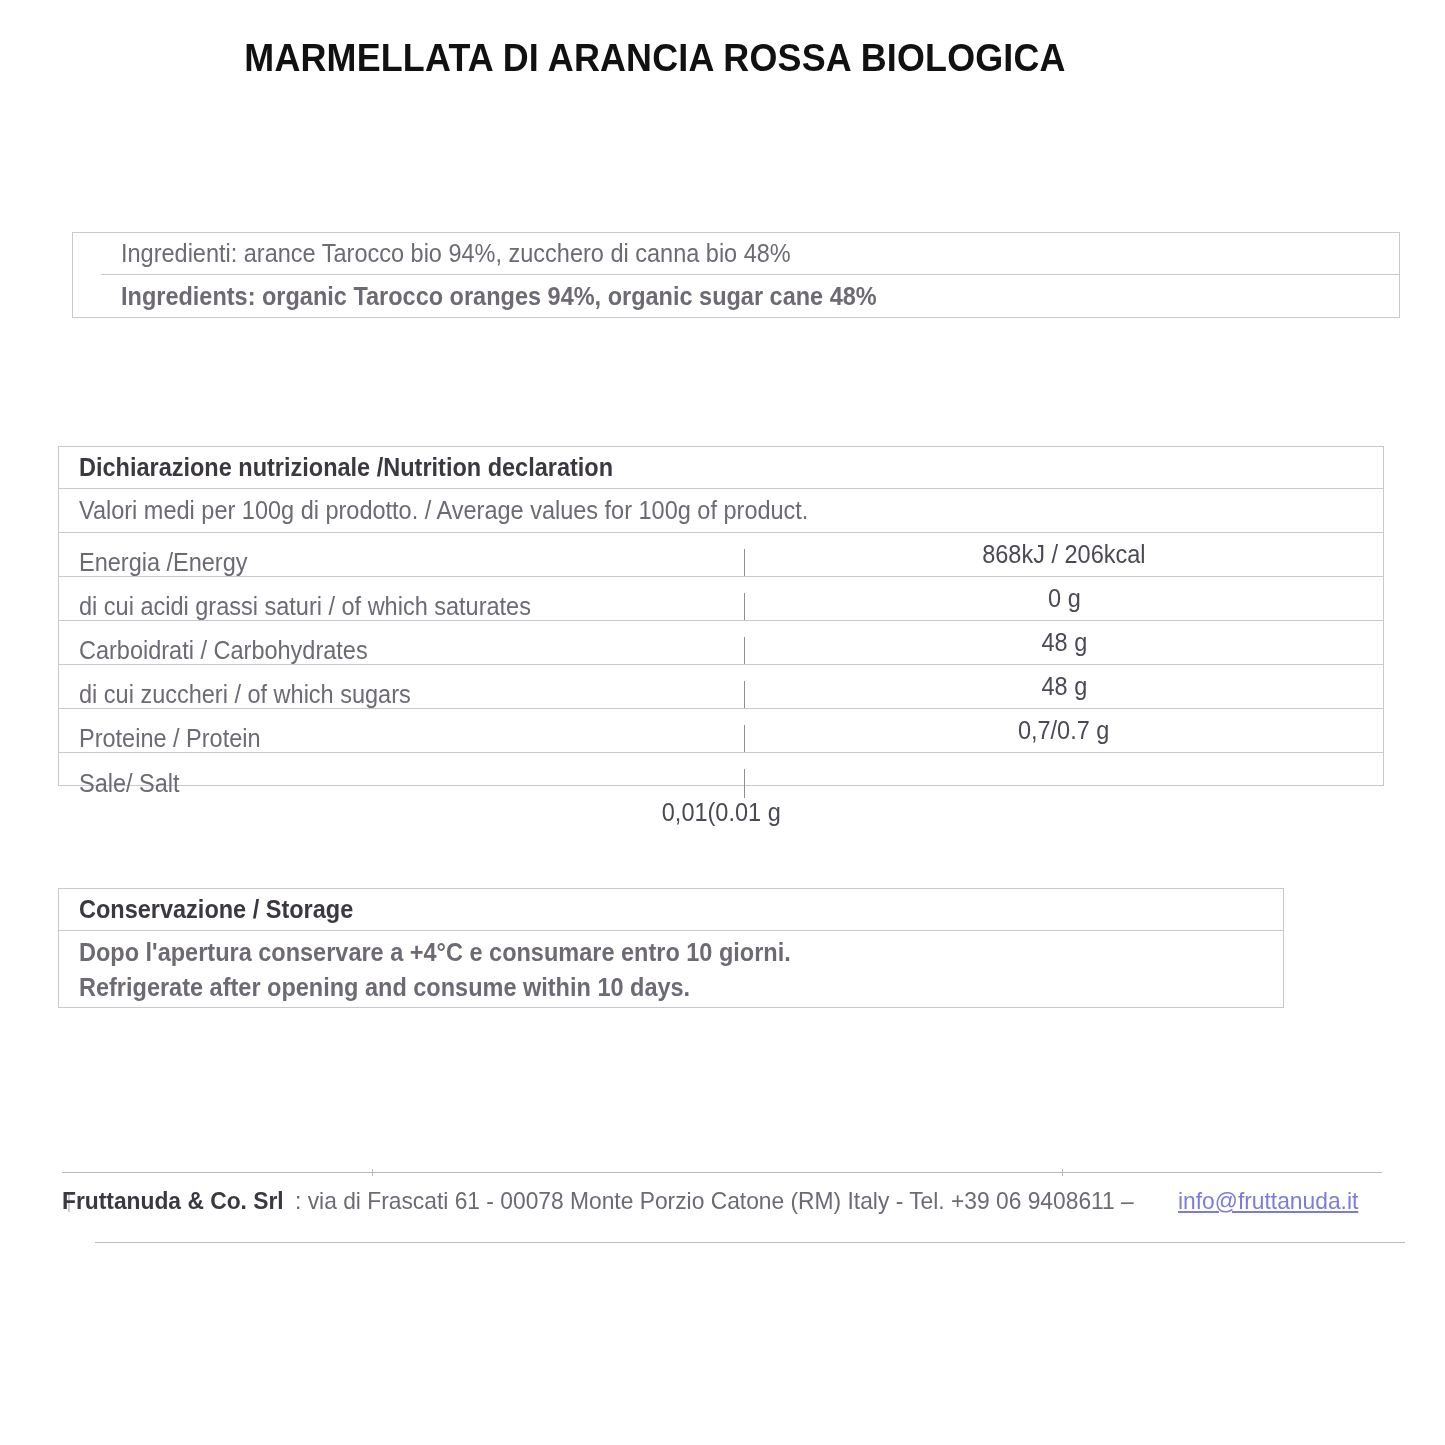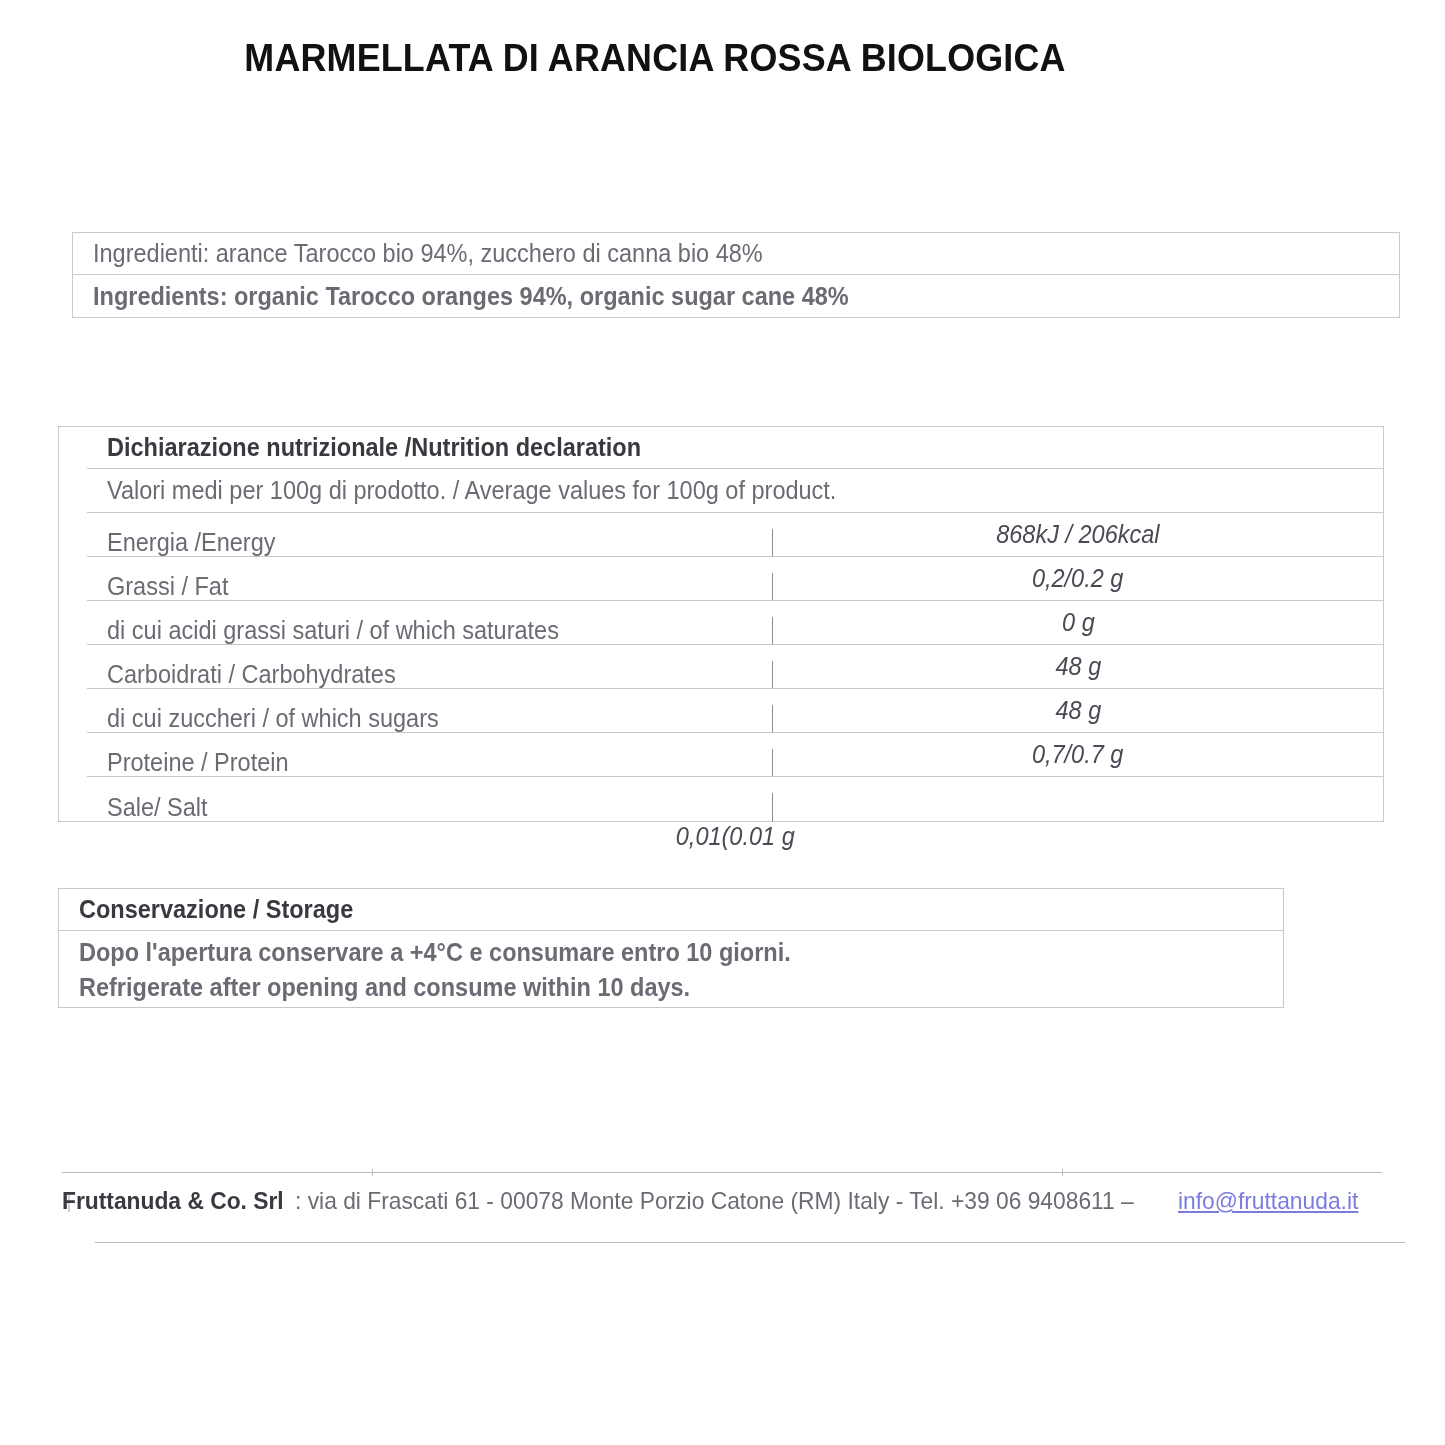--- a/index.html
+++ b/index.html
@@ -60,30 +60,30 @@
     font-weight: 700;
     color: #3b3840;
   }
 
   
   #ingredients-box {
     left: 72px;
     top: 232px;
     width: 1328px;
     height: 86px;
+    padding-left: 28px;
   }
   #ingredients-box .box-row { height: 42px; padding-left: 20px; }
 
   
   #nutrition-box {
     left: 58px;
-    top: 426px;
+    top: 446px;
     width: 1326px;
-    height: 396px;
-    padding-left: 28px;
+    height: 340px;
   }
   #nutrition-box .nt-head { height: 42px; padding-left: 20px; }
   #nutrition-box .nt-sub  { height: 44px; padding-left: 20px; }
   .nt-row {
     box-sizing: border-box;
     border-bottom: 1px solid #c9c9cc;
     display: flex;
     height: 44px;
   }
   .nt-row:last-child { border-bottom: none; flex-direction: column; }
@@ -94,21 +94,20 @@
     display: flex;
     align-items: center;
     padding-left: 20px;
     margin-top: 16px;
   }
   .nt-value {
     flex: 1;
     display: flex;
     align-items: center;
     justify-content: center;
-    font-style: italic;
   }
   .nt-value .txt { transform: scaleX(0.94); transform-origin: center center; }
 
   
   #storage-box {
     left: 58px;
     top: 888px;
     width: 1226px;
     height: 120px;
   }
@@ -201,28 +200,20 @@
 
   <div class="nt-row">
     <div class="nt-label">
       <span class="txt">Energia /Energy</span>
     </div>
     <div class="nt-value">
       <span class="txt txt-dark">868kJ / 206kcal</span>
     </div>
   </div>
 
-  <div class="nt-row">
-    <div class="nt-label">
-      <span class="txt">Grassi / Fat</span>
-    </div>
-    <div class="nt-value">
-      <span class="txt txt-dark">0,2/0.2 g</span>
-    </div>
-  </div>
 
   <div class="nt-row">
     <div class="nt-label">
       <span class="txt">di cui acidi grassi saturi / of which saturates</span>
     </div>
     <div class="nt-value">
       <span class="txt txt-dark">0 g</span>
     </div>
   </div>
 

